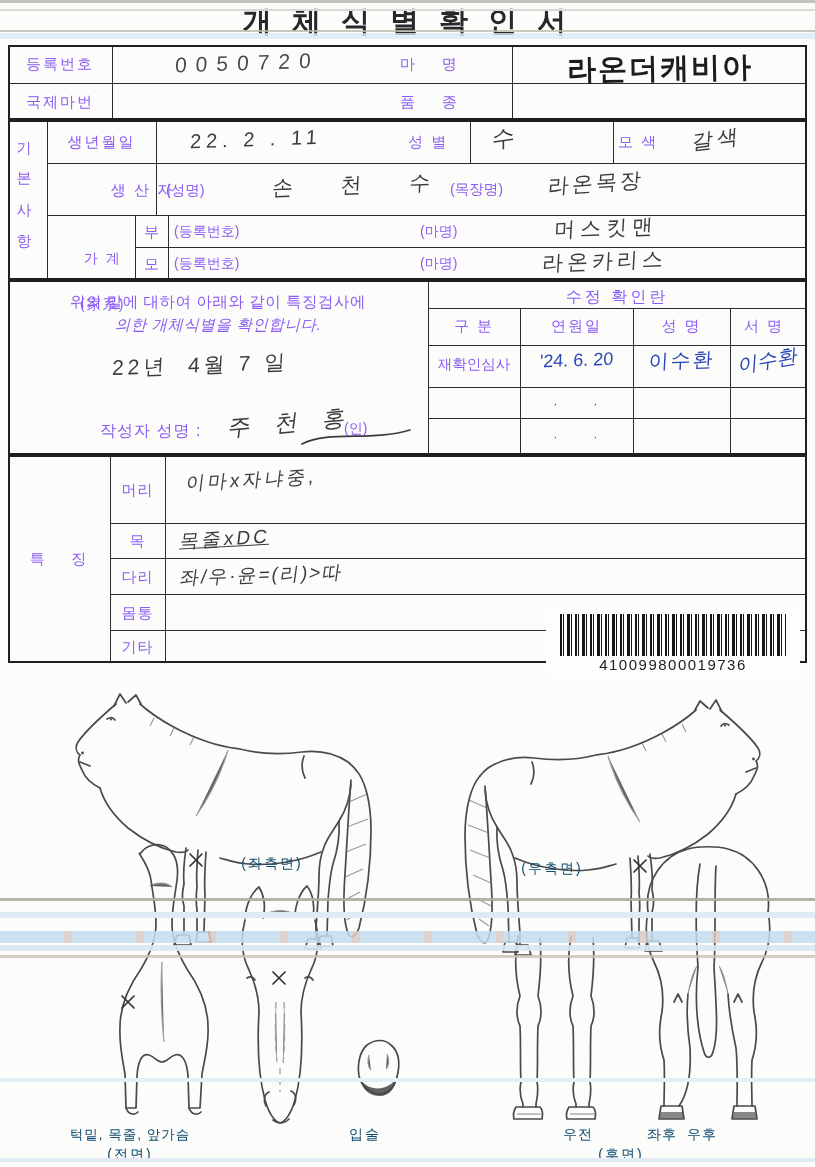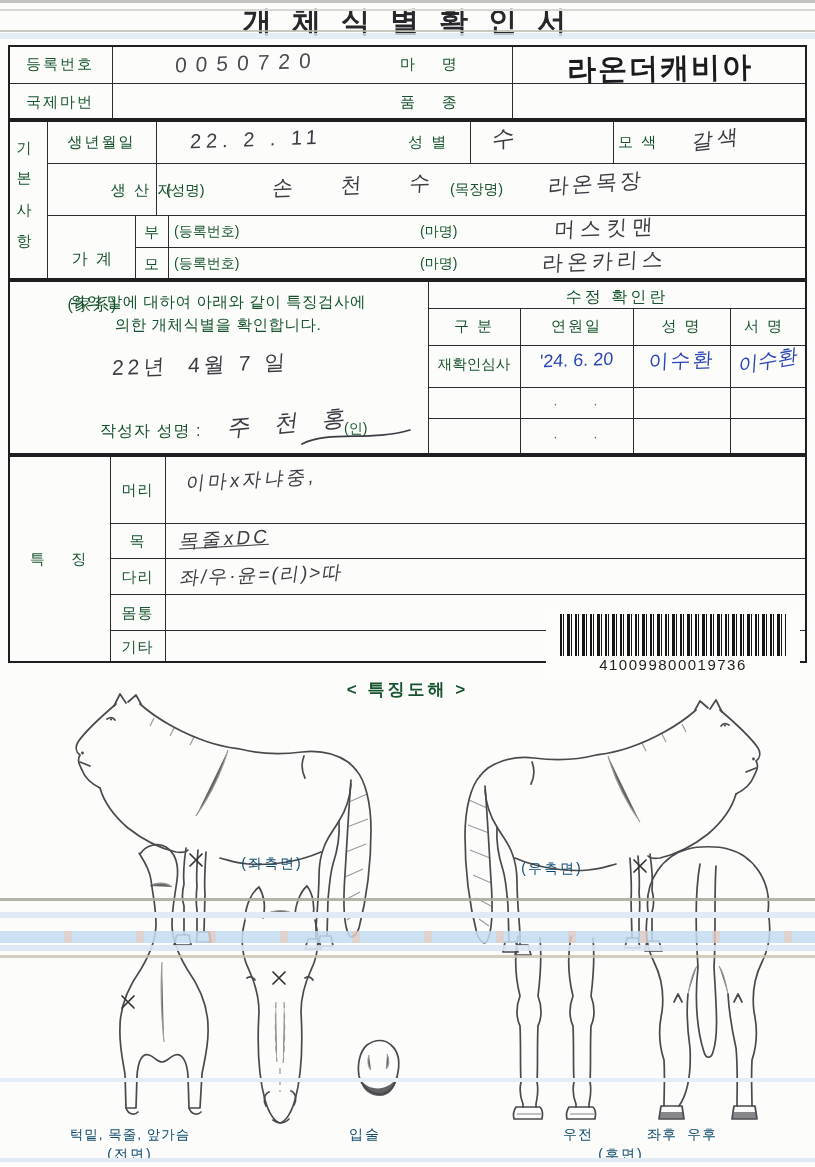--- a/index.html
+++ b/index.html
@@ -3,21 +3,21 @@
 <meta charset="utf-8">
 <style>
   html,body{margin:0;padding:0;background:#e8e8e6;}
   #page{position:relative;width:815px;height:1167px;background:#fcfcfa;overflow:hidden;
         font-family:"Liberation Sans",sans-serif;color:#2e2e32;}
   
   .box{position:absolute;border:2px solid #1f1f22;box-sizing:border-box;background:transparent;}
   .hl{position:absolute;height:1px;background:#2c2c30;}
   .vl{position:absolute;width:1px;background:#2c2c30;}
   
-  .p{position:absolute;font-size:15px;letter-spacing:2px;color:#14532d;white-space:pre;}
+  .p{position:absolute;font-size:15px;letter-spacing:2px;color:#8b5cf6;white-space:pre;}
   .center{text-align:center;}
   
   .hw{position:absolute;font-size:20px;color:#3c3c44;white-space:pre;
       transform:rotate(-2deg) skewX(-5deg);font-weight:500;}
   .hw-blue{color:#2b47b5;}
   .vert{writing-mode:vertical-rl;text-orientation:upright;}
   
   .stripe{position:absolute;left:0;width:815px;z-index:9;pointer-events:none;}
   
   #barcode-box{position:absolute;left:546px;top:608px;width:254px;height:68px;background:#fdfdfc;z-index:3;}
@@ -69,38 +69,38 @@
   <div class="hw" style="left:492px;top:123px;font-size:23px;transform:rotate(-8deg) skewX(-8deg);">수</div>
   <div class="p" style="left:618px;top:133px;">모 색</div>
   <div class="hw" style="left:692px;top:125px;font-size:21px;letter-spacing:4px;transform:rotate(-7deg) skewX(-10deg);">갈색</div>
 
   <div class="p center" style="left:47px;top:181px;width:109px;margin-left:41px;">생 산 자</div>
   <div class="p" style="left:166px;top:181px;font-size:14.5px;letter-spacing:0;">(성명)</div>
   <div class="hw" style="left:272px;top:171px;font-size:21px;letter-spacing:12px;">손  천  수</div>
   <div class="p" style="left:450px;top:180px;font-size:14.5px;letter-spacing:0;">(목장명)</div>
   <div class="hw" style="left:548px;top:169px;font-size:21px;letter-spacing:3px;transform:rotate(-4deg) skewX(-8deg);">라온목장</div>
 
-  <div class="p center" style="left:36px;top:224px;width:88px;font-size:16px;line-height:23px;">
+  <div class="p center" style="left:47px;top:224px;width:88px;font-size:14px;line-height:23px;">
     <span>가 계</span><br>
     <span>(家系)</span>
   </div>
   <div class="p center" style="left:135px;top:223px;width:33px;letter-spacing:0;">부</div>
   <div class="p center" style="left:135px;top:255px;width:33px;letter-spacing:0;">모</div>
   <div class="p" style="left:174px;top:223px;font-size:14px;letter-spacing:0;">(등록번호)</div>
   <div class="p" style="left:420px;top:223px;font-size:14px;letter-spacing:0;">(마명)</div>
   <div class="hw" style="left:554px;top:214px;font-size:21px;letter-spacing:5px;">머스킷맨</div>
   <div class="p" style="left:174px;top:255px;font-size:14px;letter-spacing:0;">(등록번호)</div>
   <div class="p" style="left:420px;top:255px;font-size:14px;letter-spacing:0;">(마명)</div>
   <div class="hw" style="left:542px;top:247px;font-size:21px;letter-spacing:4px;">라온카리스</div>
 
   <div class="box" style="left:8px;top:280px;width:799px;height:175px;"></div>
   <div class="vl" style="left:428px;top:282px;height:171px;"></div>
 
   <div class="p center" style="left:14px;top:292px;width:408px;font-size:15.5px;letter-spacing:.5px;">위의 말에 대하여 아래와 같이 특징검사에</div>
-  <div class="p center" style="left:14px;top:315px;width:408px;font-size:15.5px;letter-spacing:.5px;">의한 개체식별을 확인합니다.</div>
+  <div class="p center" style="left:14px;top:315px;width:408px;font-size:15.5px;letter-spacing:.5px;font-style:italic;">의한 개체식별을 확인합니다.</div>
   <div class="hw" style="left:112px;top:351px;font-size:21px;letter-spacing:4px;">22년  4월 7 일</div>
   <div class="p" style="left:100px;top:421px;font-size:16px;letter-spacing:1px;">작성자 성명 :</div>
   <div class="hw" style="left:228px;top:407px;font-size:23px;letter-spacing:9px;transform:rotate(-5deg) skewX(-12deg);">주 천 홍</div>
   <div class="p" style="left:344px;top:420px;font-size:14px;letter-spacing:0;">(인)</div>
   <svg style="left:300px;top:426px;z-index:2;" width="115" height="24" viewBox="0 0 115 24">
     <path class="sketch" style="stroke:#3c3c44" d="M2,18 C30,4 70,16 110,4"></path>
   </svg>
 
   <div class="p center" style="left:428px;top:287px;width:378px;font-size:16px;letter-spacing:3px;">수정 확인란</div>
   <div class="hl" style="left:428px;top:308px;width:377px;"></div>
@@ -140,21 +140,20 @@
 
   <div class="hw" style="left:186px;top:467px;font-size:19px;letter-spacing:3px;transform:rotate(-3deg) skewX(-10deg);">이마x자냐중,</div>
   <div class="hw" style="left:180px;top:526px;font-size:19px;letter-spacing:3px;transform:rotate(-3deg) skewX(-10deg);text-decoration:underline;">목줄xDC</div>
   <div class="hw" style="left:180px;top:562px;font-size:19px;letter-spacing:2px;transform:rotate(-2deg) skewX(-10deg);">좌/우·윤=(리)&gt;따</div>
 
   <div id="barcode-box">
     <div id="barcode-bars"></div>
     <div id="barcode-num">410099800019736</div>
   </div>
 
-  <div class="p center" style="left:0;top:678px;width:815px;font-size:17px;font-weight:bold;letter-spacing:3px;">&lt; 특징도해 &gt;</div>
 
   <svg style="left:0;top:690px;z-index:1;" width="815" height="450" viewBox="0 0 815 450">
     <defs>
       <g id="side-horse">
         <path class="sketch" d="M42,96 C34,92 27,86 24,78 C21,72 19,68 22,63 C18,60 17,55 20,50 C28,38 44,24 58,12"></path>
         <path class="sketch" d="M56,14 L62,2 L68,11 M70,10 L78,3 L83,12"></path>
         <path class="sketch" d="M82,12 C100,28 126,42 150,50 C165,55 175,56 182,57 C205,63 228,62 244,60 C262,58 278,62 290,70 C295,74 298,78 298,78"></path>
         <path class="sketch" d="M298,78 C307,88 313,110 313,138 C313,170 309,205 301,236 C298,244 293,247 291,243 C286,234 285,210 287,182 C289,150 291,112 293,88"></path>
         <path class="lite" d="M291,110 L309,102 M289,135 L310,127 M288,160 L308,152 M287,185 L305,177 M287,208 L302,200 M289,228 L299,221"></path>
         <path class="sketch" d="M293,92 C292,106 288,118 281,129 C275,139 269,146 266,155 C262,165 261,175 261,184 C261,200 259,220 258,236 L258,247"></path>

